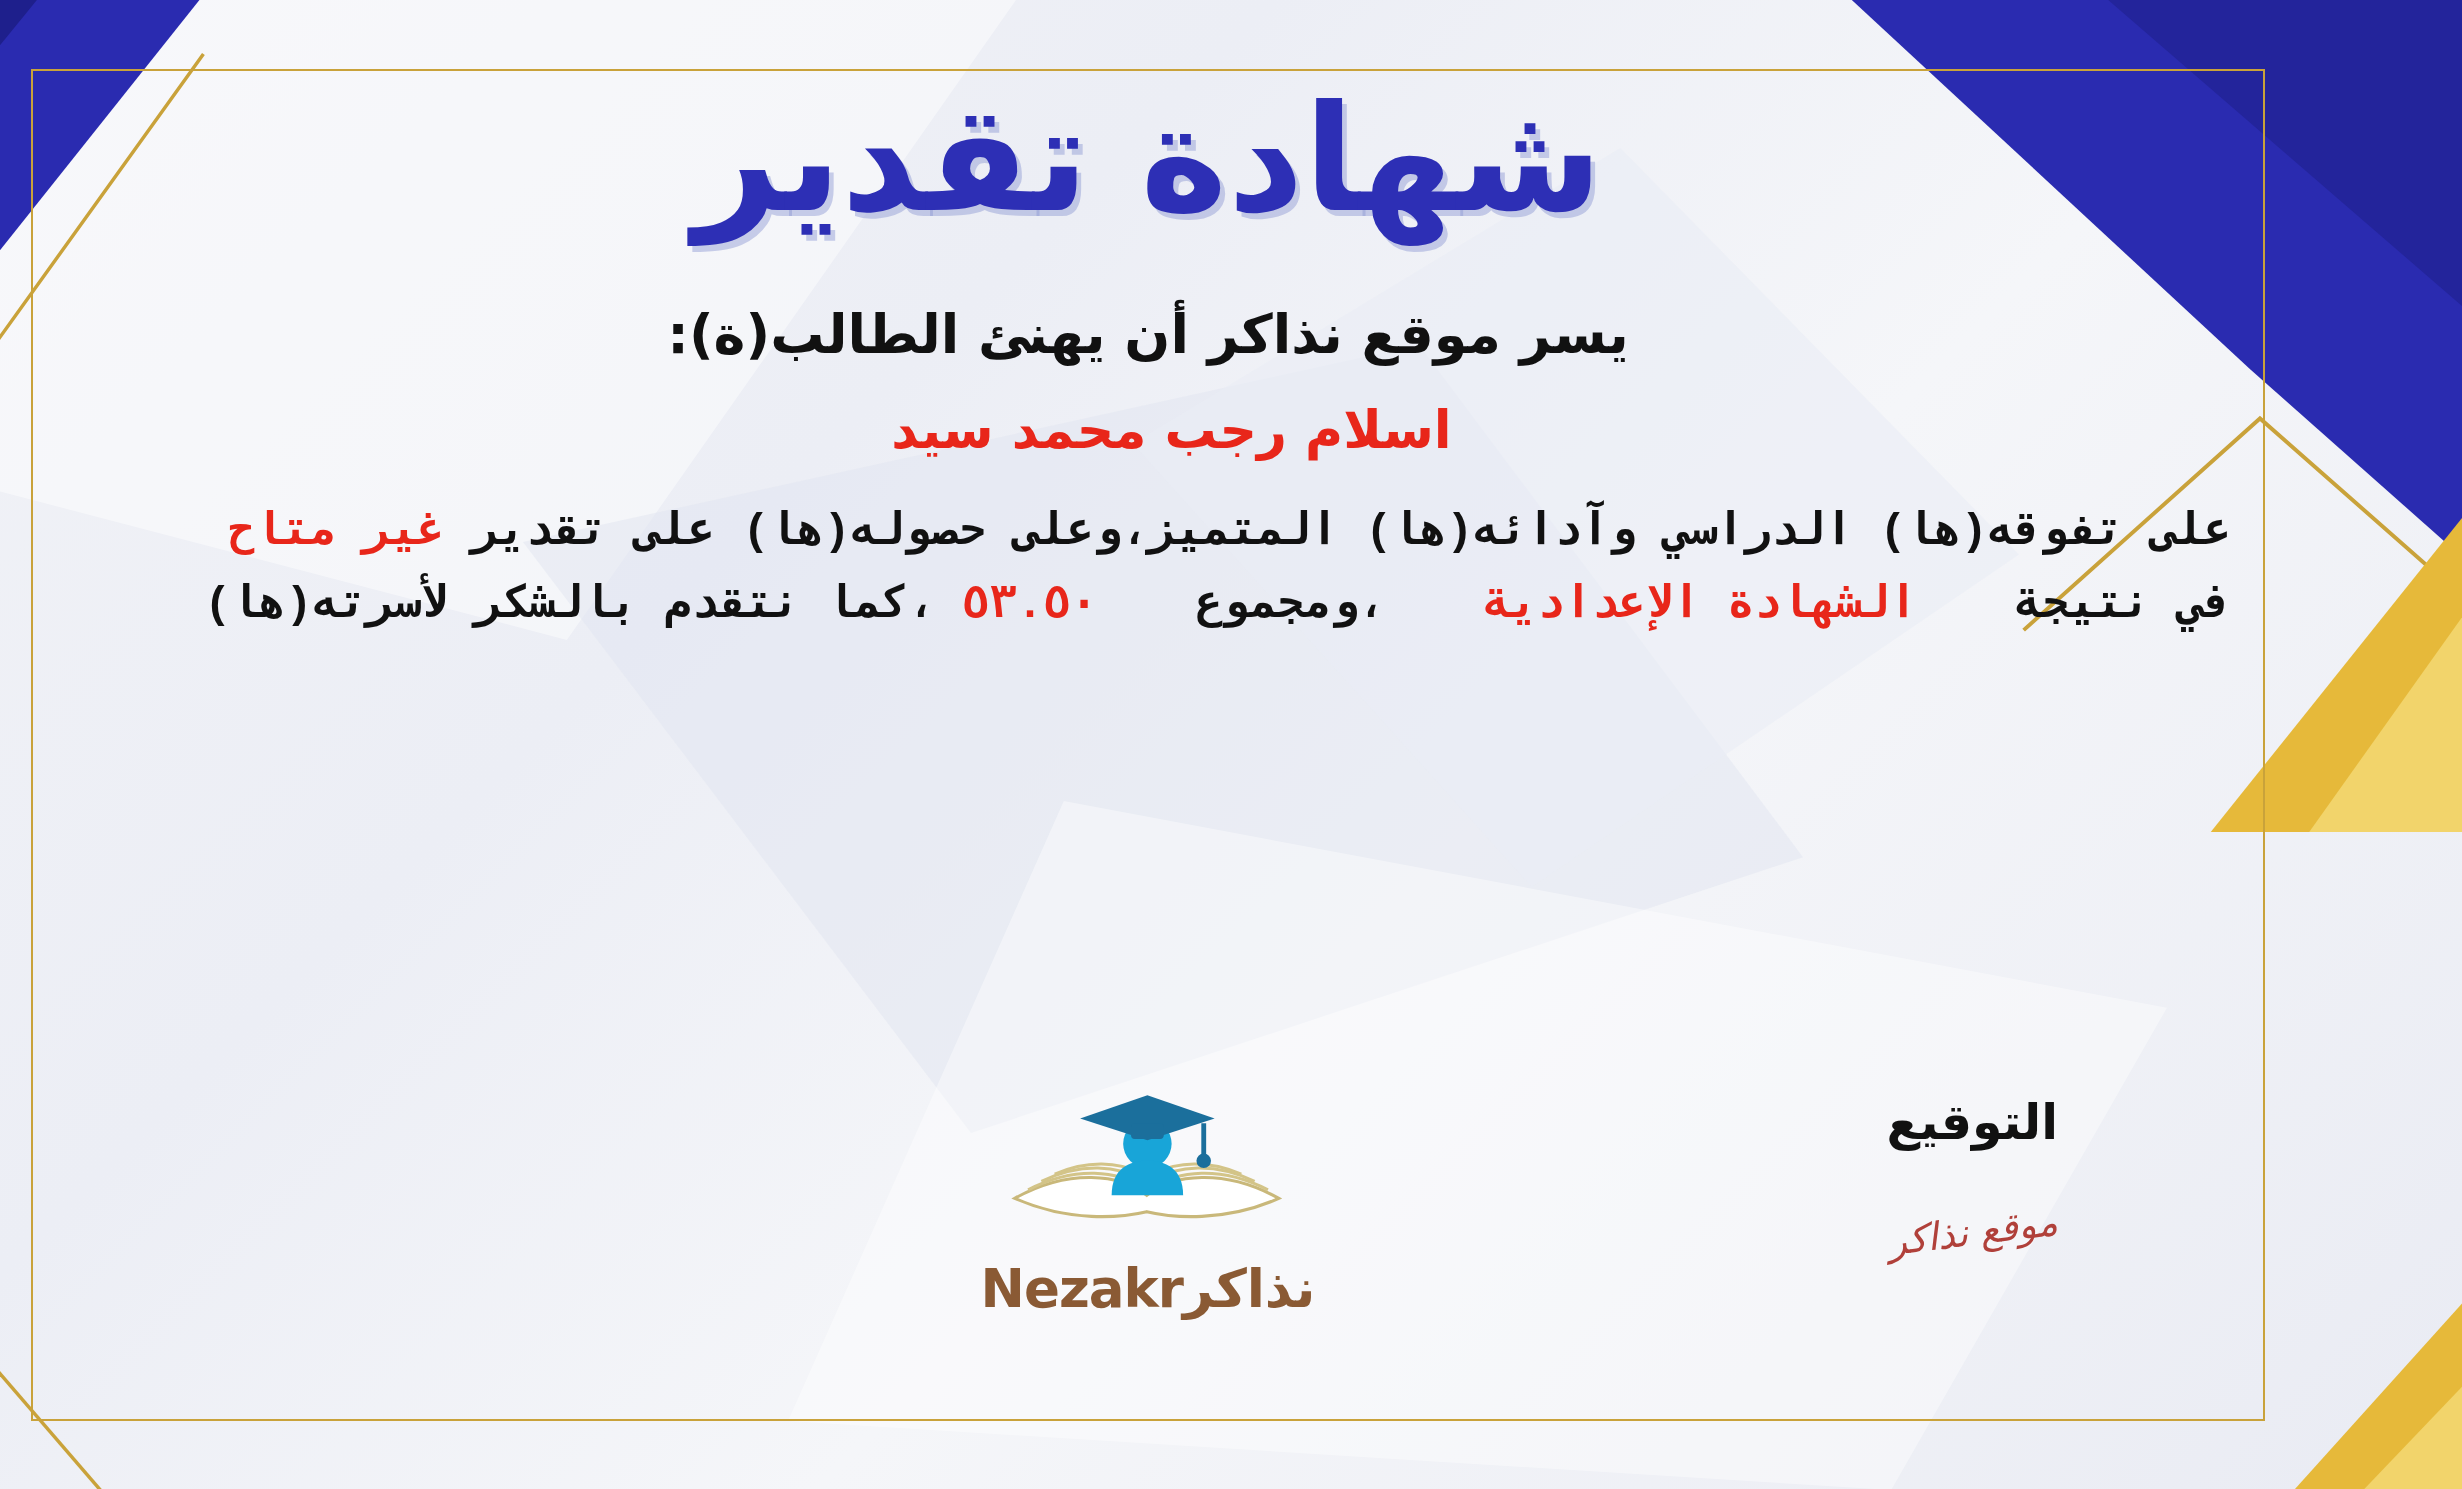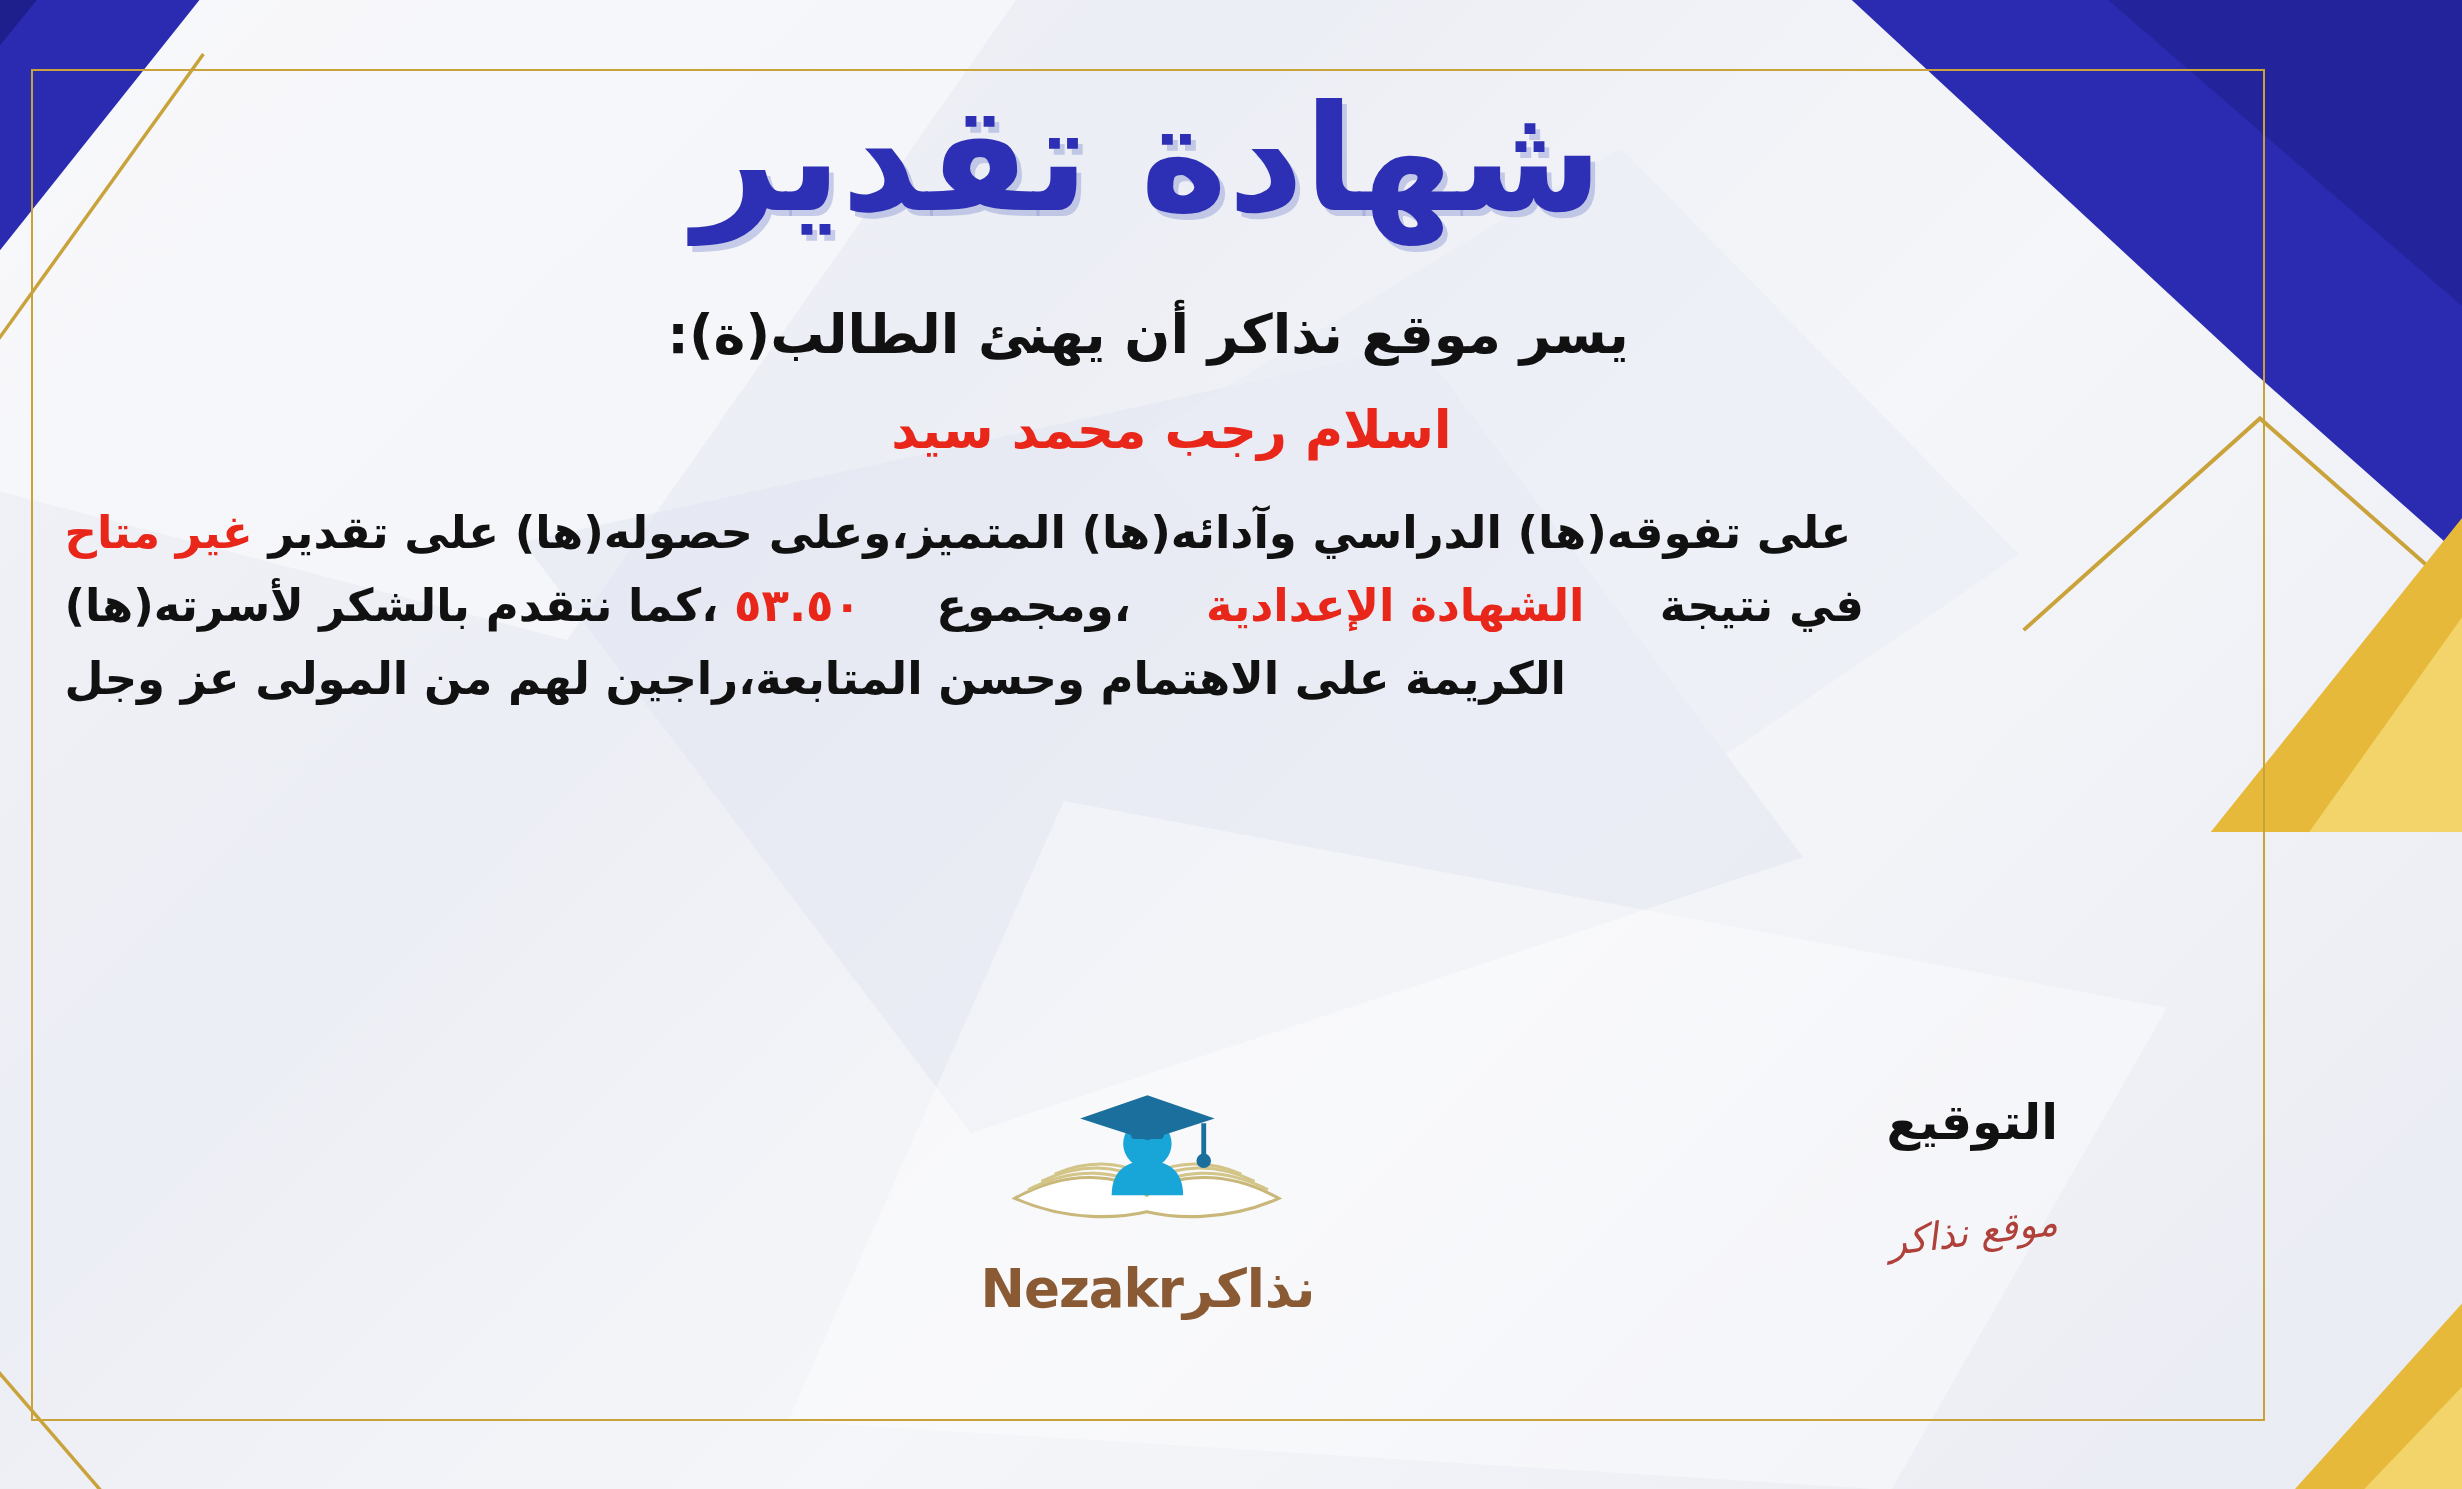--- a/index.html
+++ b/index.html
@@ -117,26 +117,27 @@
     font-size: 52px;
     font-weight: bold;
     color: #e8261a;
     direction: rtl;
     margin-left: 47px;
   }
 
   .body-text {
     margin-top: 37px;
     width: 2167px;
-    text-align: left;
+    text-align: right;
     direction: rtl;
     font-size: 45px;
     line-height: 1.62;
     color: #111111;
     font-weight: bold;
+    font-family: Liberation Mono, monospace;
   }
   .body-text .hl {
     color: #e8261a;
   }
   .gap {
     display: inline-block;
     width: 44px;
   }
 
   .footer {
@@ -236,21 +237,20 @@
       <br>
       <span>في نتيجة</span>
       <span class="gap"></span>
       <span class="hl">الشهادة الإعدادية</span>
       <span class="gap"></span>
       <span>،ومجموع</span>
       <span class="gap"></span>
       <span class="hl">٥٣.٥٠</span>
       <span>،كما نتقدم بالشكر لأسرته(ها)</span>
       <br>
-      <span>الكريمة على الاهتمام وحسن المتابعة،راجين لهم من المولى عز وجل</span>
       <br>
     </div>
 
     <div class="footer">
 
       <div class="signature-block">
         <div class="signature-label">التوقيع</div>
         <div class="signature-script">موقع نذاكر</div>
       </div>
 

